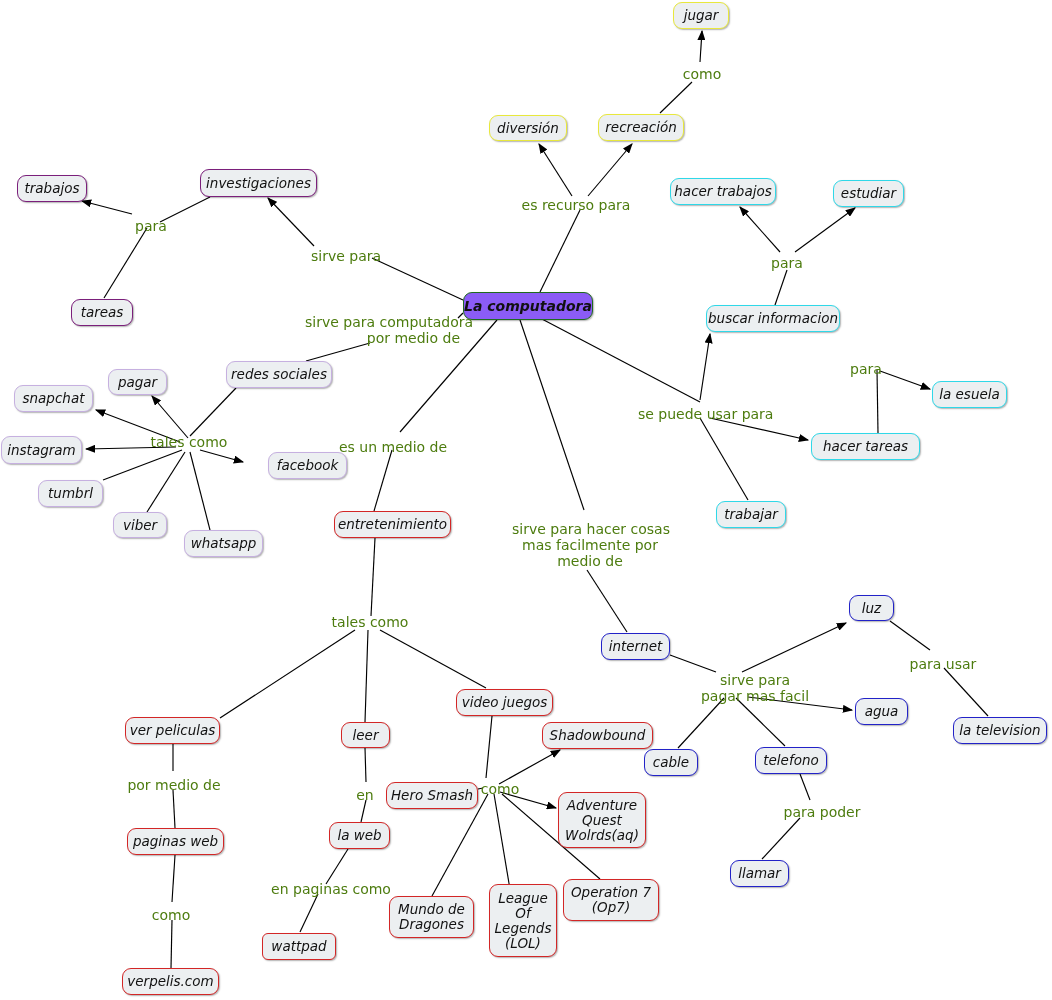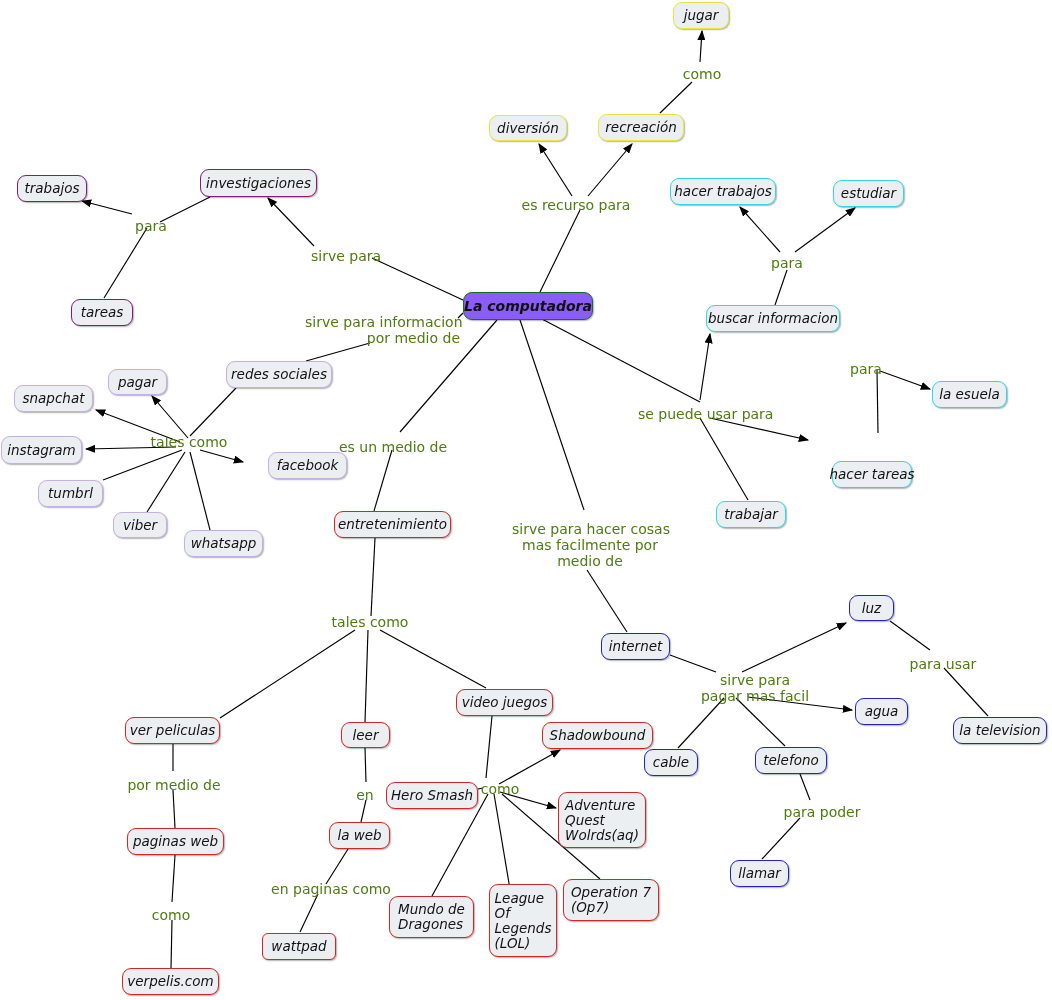--- a/index.html
+++ b/index.html
@@ -3,20 +3,21 @@
 <meta charset="utf-8">
 <style>
   html,body{margin:0;padding:0;background:#ffffff;}
   body{font-family:"DejaVu Sans","Liberation Sans",sans-serif;}
   #stage{position:relative;width:1052px;height:1000px;background:#ffffff;overflow:hidden;}
   #edges{position:absolute;left:0;top:0;width:1052px;height:1000px;}
   .node{
     position:absolute;
     box-sizing:border-box;
     display:flex;align-items:center;justify-content:center;
+    text-align:center;
     background:#eceff1;
     border:1.6px solid #777;
     border-radius:9px;
     font-style:italic;
     font-size:13.5px;
     line-height:15px;
     color:#111;
     padding:2px 7px;
     white-space:pre;
     box-shadow:1px 1px 1.5px rgba(0,0,0,0.30);
@@ -127,21 +128,21 @@
       <div class="node n-lav" style="left: 14px; top: 385px; width: 79px; height: 27px;">snapchat</div>
       <div class="node n-lav" style="left: 1px; top: 436px; width: 81px; height: 28px;">instagram</div>
       <div class="node n-lav" style="left: 38px; top: 480px; width: 65px; height: 27px;">tumbrl</div>
       <div class="node n-lav" style="left: 113px; top: 512px; width: 54px; height: 26px;">viber</div>
       <div class="node n-lav" style="left: 184px; top: 530px; width: 79px; height: 27px;">whatsapp</div>
       <div class="node n-lav" style="left: 240px; top: 452px; width: 79px; height: 27px; margin-left: 28px;">facebook</div>
       <div class="node n-cyan" style="left: 670px; top: 178px; width: 106px; height: 27px;">hacer trabajos</div>
       <div class="node n-cyan" style="left: 833px; top: 180px; width: 71px; height: 27px;">estudiar</div>
       <div class="node n-cyan" style="left: 706px; top: 305px; width: 134px; height: 27px;">buscar informacion</div>
       <div class="node n-cyan" style="left: 932px; top: 381px; width: 75px; height: 27px;">la esuela</div>
-      <div class="node n-cyan" style="left: 832px; top: 433px; width: 80px; height: 27px; margin-top: 28px;">hacer tareas</div>
+      <div class="node n-cyan" style="left: 811px; top: 433px; width: 109px; height: 27px;">hacer tareas</div>
       <div class="node n-cyan" style="left: 716px; top: 501px; width: 70px; height: 27px;">trabajar</div>
       <div class="node n-red" style="left: 318px; top: 511px; width: 117px; height: 27px; margin-left: 16px;">entretenimiento</div>
       <div class="node n-red" style="left: 125px; top: 717px; width: 95px; height: 27px;">ver peliculas</div>
       <div class="node n-red" style="left: 127px; top: 828px; width: 97px; height: 27px;">paginas web</div>
       <div class="node n-red" style="left: 122px; top: 968px; width: 97px; height: 27px;">verpelis.com</div>
       <div class="node n-red" style="left: 341px; top: 722px; width: 49px; height: 26px;">leer</div>
       <div class="node n-red" style="left: 329px; top: 822px; width: 61px; height: 27px;">la web</div>
       <div class="node n-red" style="left: 262px; top: 933px; width: 74px; height: 27px; border-radius: 6px;">wattpad</div>
       <div class="node n-red" style="left: 456px; top: 689px; width: 97px; height: 27px;">video juegos</div>
       <div class="node n-red" style="left: 542px; top: 722px; width: 111px; height: 27px;">Shadowbound</div>
@@ -163,21 +164,21 @@
       <div class="node n-blue" style="left: 730px; top: 860px; width: 59px; height: 27px;">llamar</div>
       <div class="node n-blue" style="left: 849px; top: 595px; width: 45px; height: 26px;">luz</div>
       <div class="node n-blue" style="left: 855px; top: 698px; width: 53px; height: 27px;">agua</div>
       <div class="node n-blue" style="left: 953px; top: 717px; width: 94px; height: 27px;">la television</div>
     </div>
   <div id="label-layer">
       <div class="elabel" style="left: 679px; top: 66px; width: 46px;">como</div>
       <div class="elabel" style="left: 521px; top: 197px; width: 110px;">es recurso para</div>
       <div class="elabel" style="left: 130px; top: 218px; width: 42px;">para</div>
       <div class="elabel" style="left: 311px; top: 248px; width: 70px;">sirve para</div>
-      <div class="elabel el-r" style="left: 305px; top: 314px; width: 155px;">sirve para informacion
+      <div class="elabel el-r" style="left: 305px; top: 314px; width: 155px;">sirve para computadora
 por medio de</div>
       <div class="elabel" style="left: 150px; top: 434px; width: 78px;">tales como</div>
       <div class="elabel" style="left: 339px; top: 439px; width: 105px;">es un medio de</div>
       <div class="elabel" style="left: 766px; top: 255px; width: 42px;">para</div>
       <div class="elabel" style="left: 638px; top: 406px; width: 134px;">se puede usar para</div>
       <div class="elabel" style="left: 845px; top: 361px; width: 42px;">para</div>
       <div class="elabel" style="left: 512px; top: 521px; width: 156px;">sirve para hacer cosas
 mas facilmente por
 medio de</div>
       <div class="elabel" style="left: 331px; top: 614px; width: 78px;">tales como</div>

